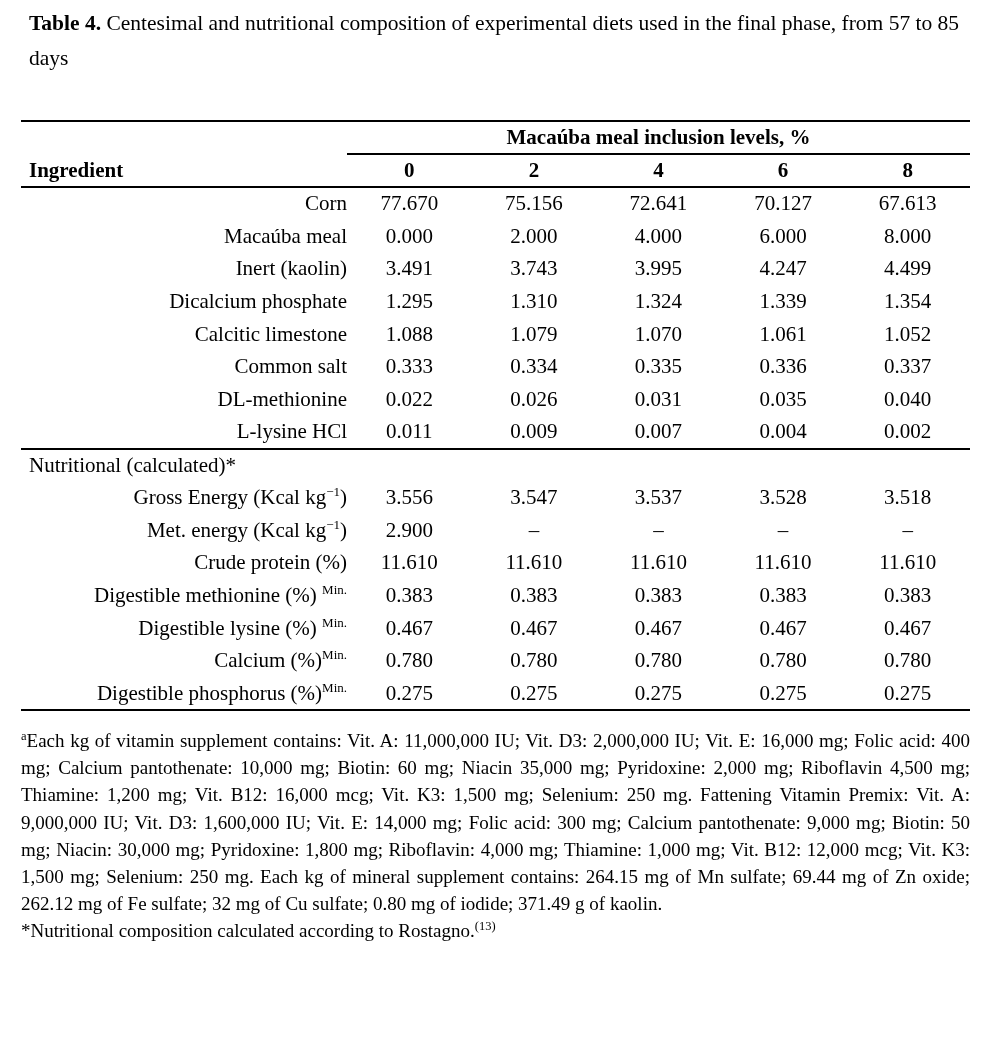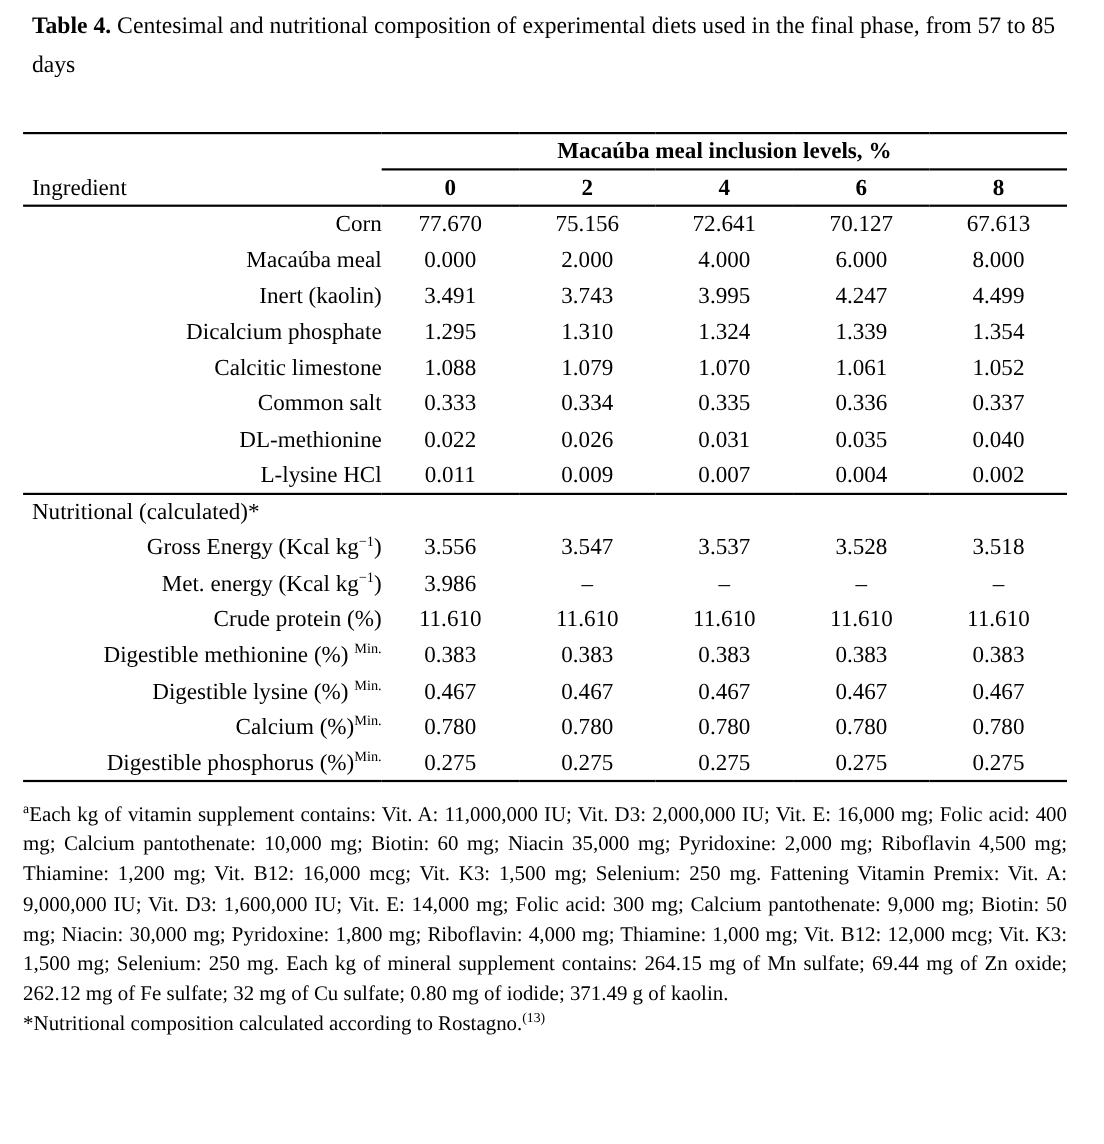--- a/index.html
+++ b/index.html
@@ -42,21 +42,21 @@
     vertical-align: middle;
     white-space: nowrap;
   }
   .span-header {
     text-align: center;
     font-weight: bold;
     border-bottom: 2px solid #000;
     height: 33px;
   }
   .col-head-row th { border-bottom: 2.5px solid #000; height: 33px; }
-  .ing-header { text-align: left; font-weight: normal; padding-left: 8px; }
+  .ing-header { text-align: left; font-weight: bold; padding-left: 8px; }
   .lvl { text-align: center; font-weight: bold; }
 
   td.label-cell { text-align: right; padding-left: 8px; }
   td.val { text-align: center; }
   sup.row-sup {
     font-size: 13px;
     line-height: 0;
   }
   tr.section-row td {
     border-top: 2px solid #000;
@@ -184,21 +184,21 @@
         <tr>
     <td class="label-cell"><span class="pre">Gross Energy (Kcal kg</span><sup class="row-sup">−1</sup><span class="post">)</span></td>
     <td class="val">3.556</td>
     <td class="val">3.547</td>
     <td class="val">3.537</td>
     <td class="val">3.528</td>
     <td class="val">3.518</td>
   </tr>
         <tr>
     <td class="label-cell"><span class="pre">Met. energy (Kcal kg</span><sup class="row-sup">−1</sup><span class="post">)</span></td>
-    <td class="val">3.986</td>
+    <td class="val">2.900</td>
     <td class="val">–</td>
     <td class="val">–</td>
     <td class="val">–</td>
     <td class="val">–</td>
   </tr>
         <tr>
     <td class="label-cell"><span class="pre">Crude protein (%)</span><sup class="row-sup"></sup><span class="post"></span></td>
     <td class="val">11.610</td>
     <td class="val">11.610</td>
     <td class="val">11.610</td>

